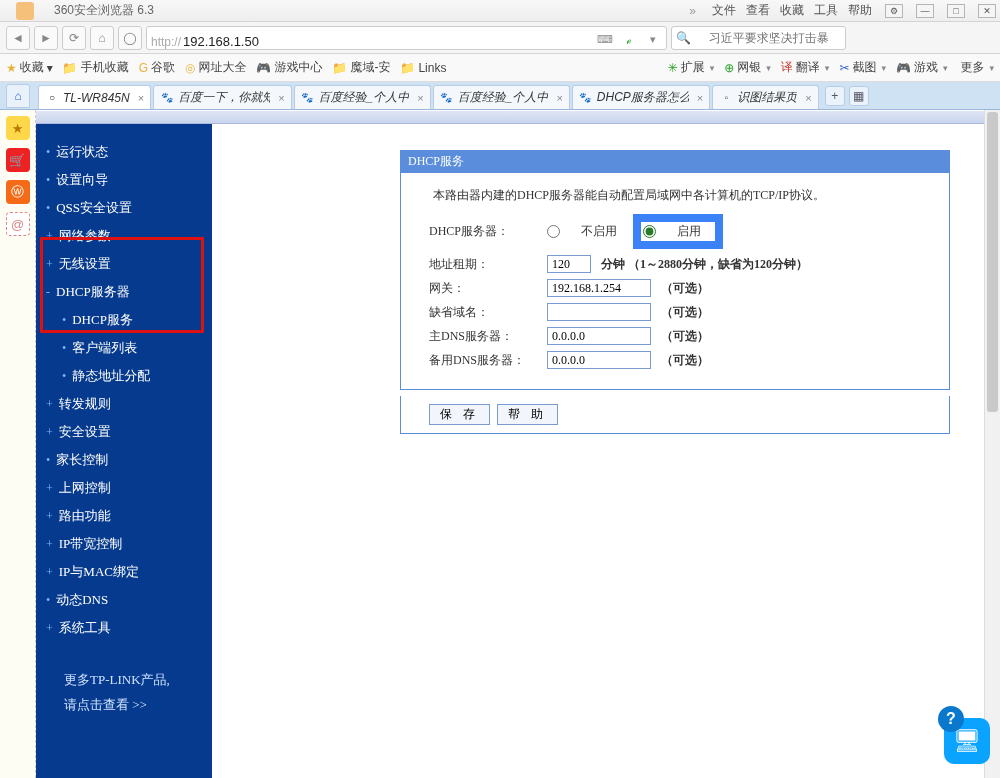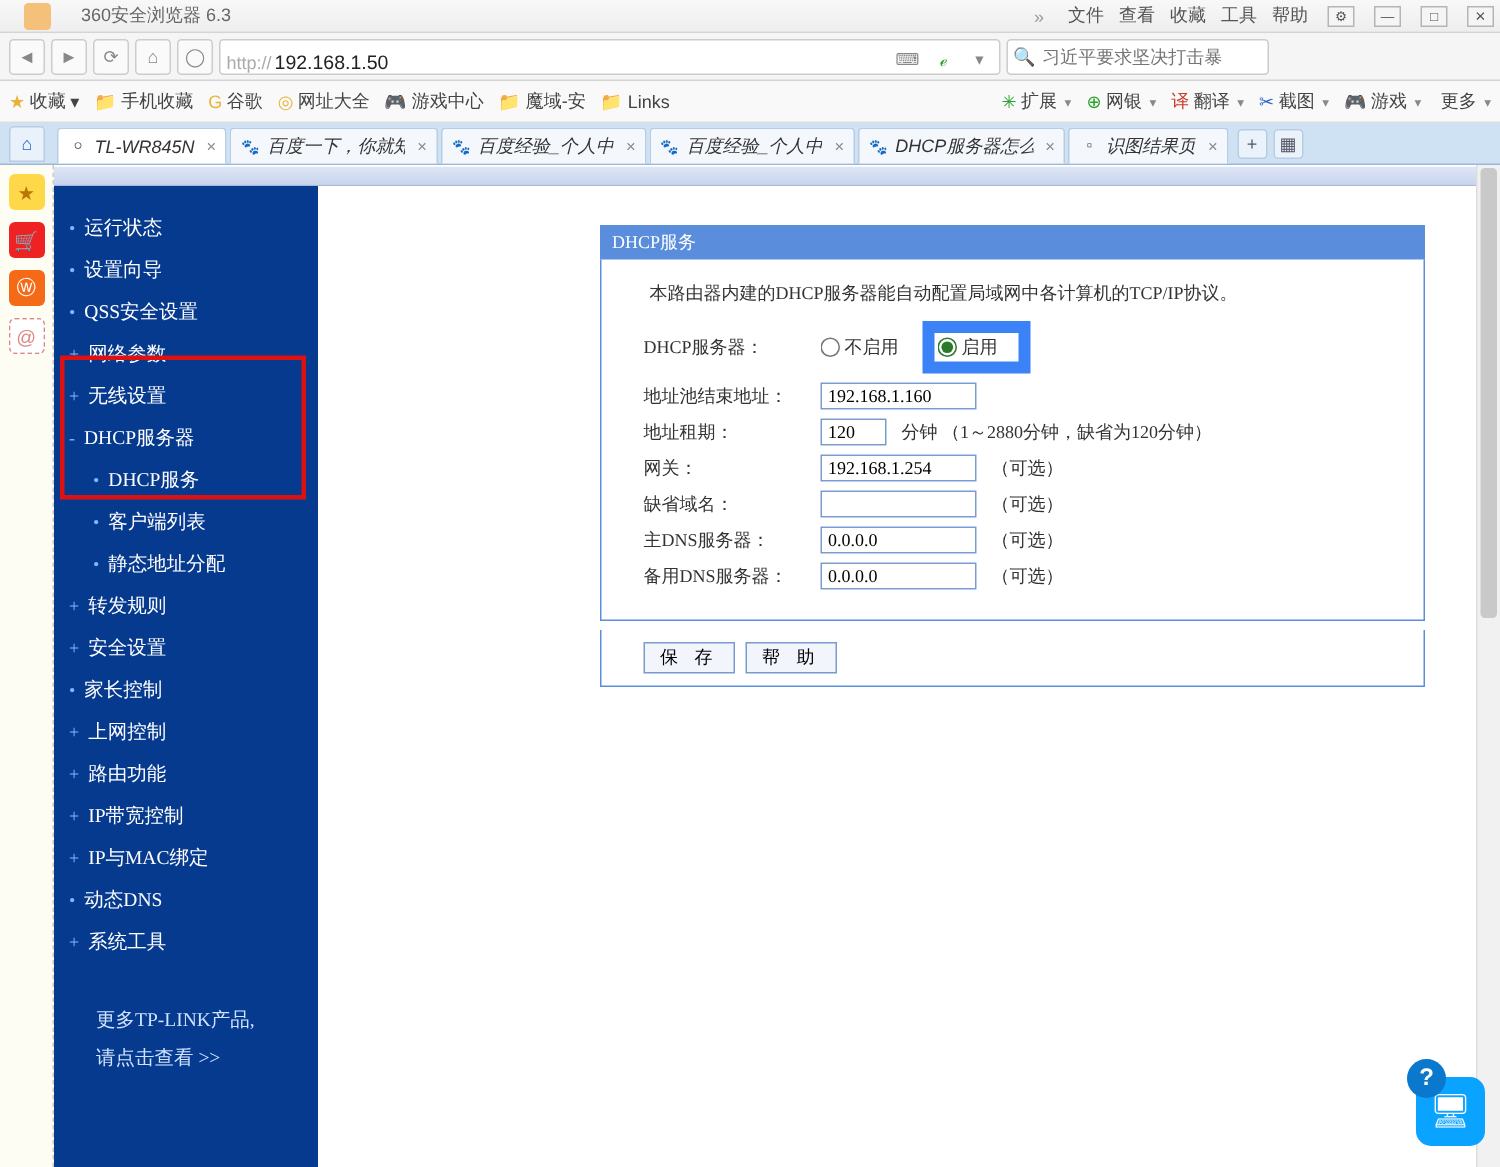--- a/index.html
+++ b/index.html
@@ -16,21 +16,21 @@
 .legal-chev { color:#999; margin-right:6px; }
 
 .nav-toolbar { height: 32px; background:#f5f5f5; border-bottom:1px solid #d4d4d4; display:flex; align-items:center; padding:0 6px; gap:4px; }
 .nav-btn { width:24px; height:24px; border:1px solid #ccc; background:#fafafa; border-radius:3px; display:flex; align-items:center; justify-content:center; color:#888; cursor:pointer; }
 .addr-wrap { flex:0.62; display:flex; align-items:flex-end; height:24px; border:1px solid #ccc; border-radius:3px; background:#fff; padding:0 4px; }
 .addr-label { color:#aaa; font-size:12px; margin-right:2px; }
 .addr-host { color:#222; font-size:13px; }
 .addr-tail { color:#888; font-size:0; flex:1; }
 .addr-right-icons { display:flex; gap:6px; color:#888; }
 .search-wrap { flex:0.2; display:flex; align-items:center; height:24px; border:1px solid #ccc; border-radius:3px; background:#fff; padding:0 4px; color:#888; gap:4px; min-width:160px; }
-.search-wrap input { border:none; outline:none; font-size:12px; color:#999; flex:1; background:transparent; }
+.search-wrap input { border:none; outline:none; font-size:12px; color:#999; flex:1; background:transparent;margin-left:14px; }
 .small-icon-box { width:18px; height:18px; display:inline-flex; align-items:center; justify-content:center; font-size:11px;}
 
 .bookmark-bar { height:28px; background:#f9f9f9; border-bottom:1px solid #ddd; display:flex; align-items:center; padding:0 6px; gap:10px; color:#444; }
 .bk-item { display:flex; align-items:center; gap:3px; cursor:pointer; }
 .bk-item .folder { color:#e8b33a; }
 .bk-item .fav { color:#e8b33a; }
 .bk-right { margin-left:auto; display:flex; gap:10px; align-items:center; }
 .green-ico { color:#2aa22a; }
 .blue-ico { color:#2a62c8; }
 .red-ico { color:#c83a2a; }
@@ -80,22 +80,22 @@
 .nav-highlight-box { position:absolute; border:3px solid #d11; pointer-events:none; }
 
 .router-main { flex:1; background:#fff; position:relative; padding:26px 0 0 188px; }
 .panel { width:550px; }
 .panel-title { background:#5a8edc; color:#fff; font-size:12px; padding:3px 8px; font-family: "SimSun",serif; }
 .panel-body { border:1px solid #5a8edc; border-top:none; padding:10px 28px 14px 28px; font-family:"SimSun",serif; font-size:12px; color:#333;}
 .panel-desc { margin:4px 0 10px 4px; }
 .frow { display:flex; align-items:center; margin:6px 0; gap:6px; }
 .frow .flabel { width:112px; text-align:left; white-space:nowrap; }
 .frow input[type=text] { width:104px; height:18px; border:1px solid #7a9bd0; padding:0 4px; font-size:12px; font-family:inherit;}
-.frow .hint { color:#333; margin-left:4px; }
-.radio-wrap { display:inline-flex; gap:3px; margin-right:10px;}
+.frow .hint { color:#333; margin-left:4px;font-weight:bold; }
+.radio-wrap { display:inline-flex; gap:21px; margin-right:10px;}
 .radio-wrap input { accent-color:#2a7a2a; }
 .enable-highlight { border:8px solid #3b82f6; padding:1px 4px 1px 2px; display:inline-flex; align-items:center;}
 .btn-row { margin-top:6px; }
 .router-btn { font-family:"SimSun",serif; font-size:12px; padding:1px 10px; border:1px solid #7a9bd0; background:#f2f5fb; cursor:pointer; letter-spacing:4px;}
 .router-btn + .router-btn { margin-left:4px;}
 
 
 .watermark { position:absolute; right:10px; bottom:14px; display:flex; align-items:center; gap:10px; }
 .wm-icon { width:46px; height:46px; background:#0aa3ff; border-radius:10px; position:relative; display:flex; align-items:center; justify-content:center; }
 .wm-icon::before { content:"🖥"; font-size:22px; color:#fff; }
@@ -396,24 +396,20 @@
               </label>
             <span class="enable-highlight">
               <label class="radio-wrap">
                   <input type="radio" name="dhcp" checked="" style="">
                   <span>启用</span>
                 </label>
             </span>
           </div>
 
           <div class="frow">
-            <div class="flabel">地址池结束地址：</div>
-            <input type="text" value="192.168.1.160" style="">
-          </div>
-          <div class="frow">
             <div class="flabel">地址租期：</div>
             <input type="text" style="width: 44px;" value="120">
             <span class="hint">分钟 （1～2880分钟，缺省为120分钟）</span>
           </div>
           <div class="frow">
             <div class="flabel">网关：</div>
             <input type="text" value="192.168.1.254" style="">
             <span class="hint">（可选）</span>
           </div>
           <div class="frow">

